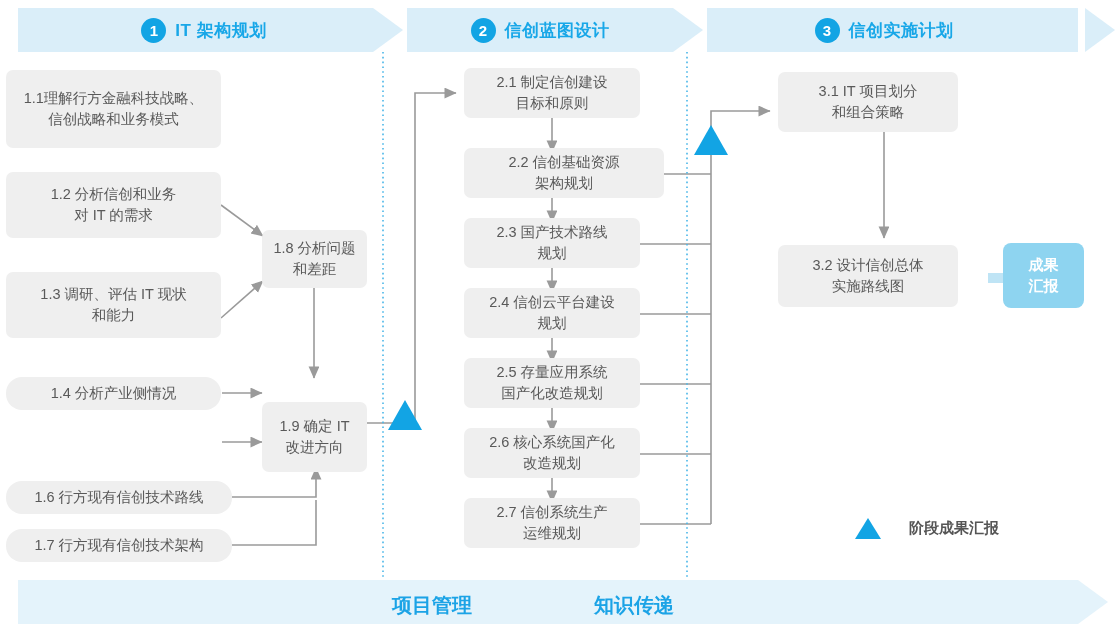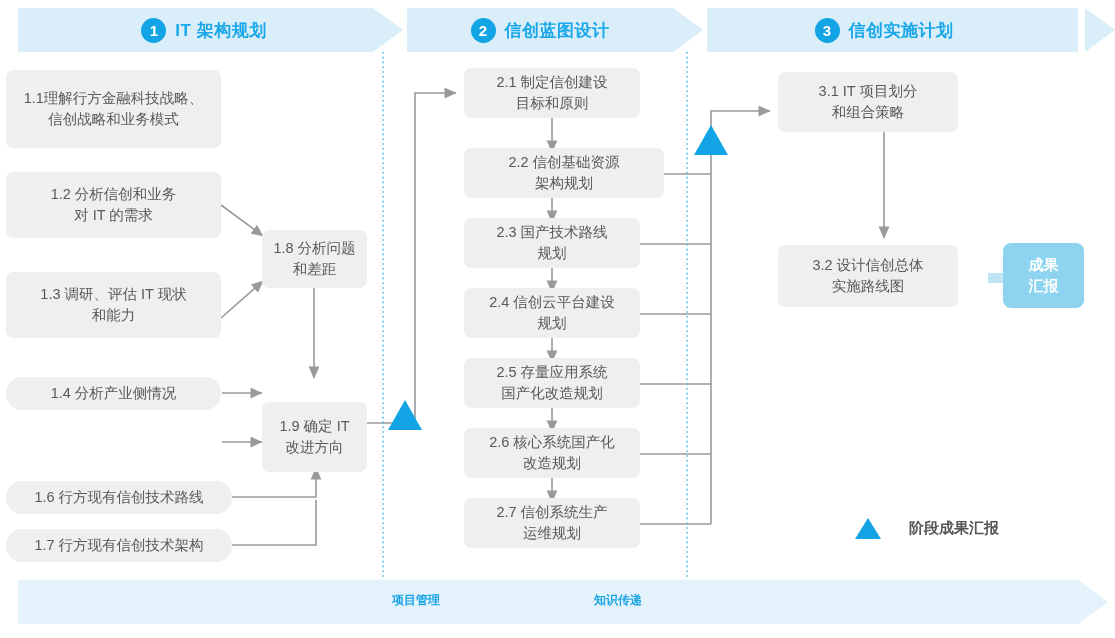--- a/index.html
+++ b/index.html
@@ -94,21 +94,21 @@
     left:1078px; top:0;
     width:0;height:0;
     border-top:22px solid transparent;
     border-bottom:22px solid transparent;
     border-left:30px solid #e4f3fb;
   }
   .bbanner-label{
     position:absolute;
     top:12px;
     color:#1ba3e6;
-    font-size:12px;
+    font-size:20px;
     font-weight:bold;
     white-space:nowrap;
   }
 
   
   .box{
     position:absolute;
     background:#efefef;
     border-radius:7px;
     color:#595959;

